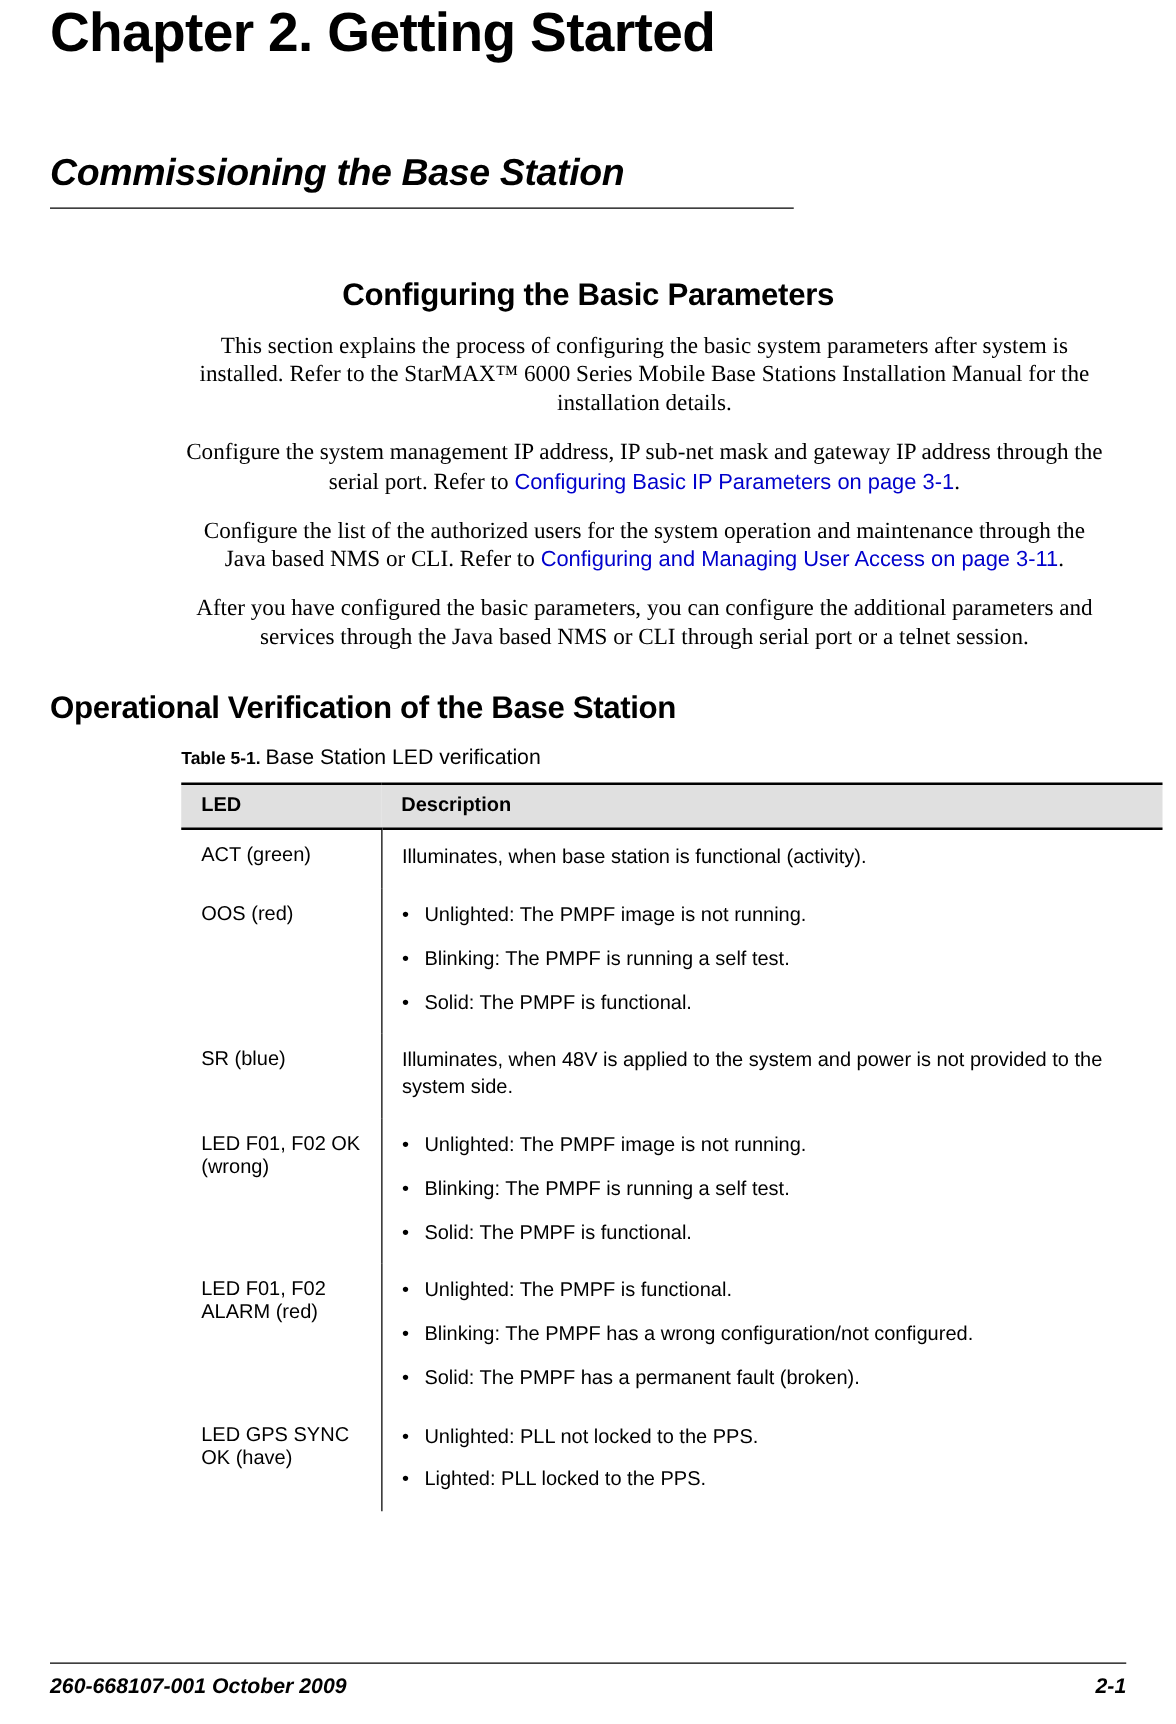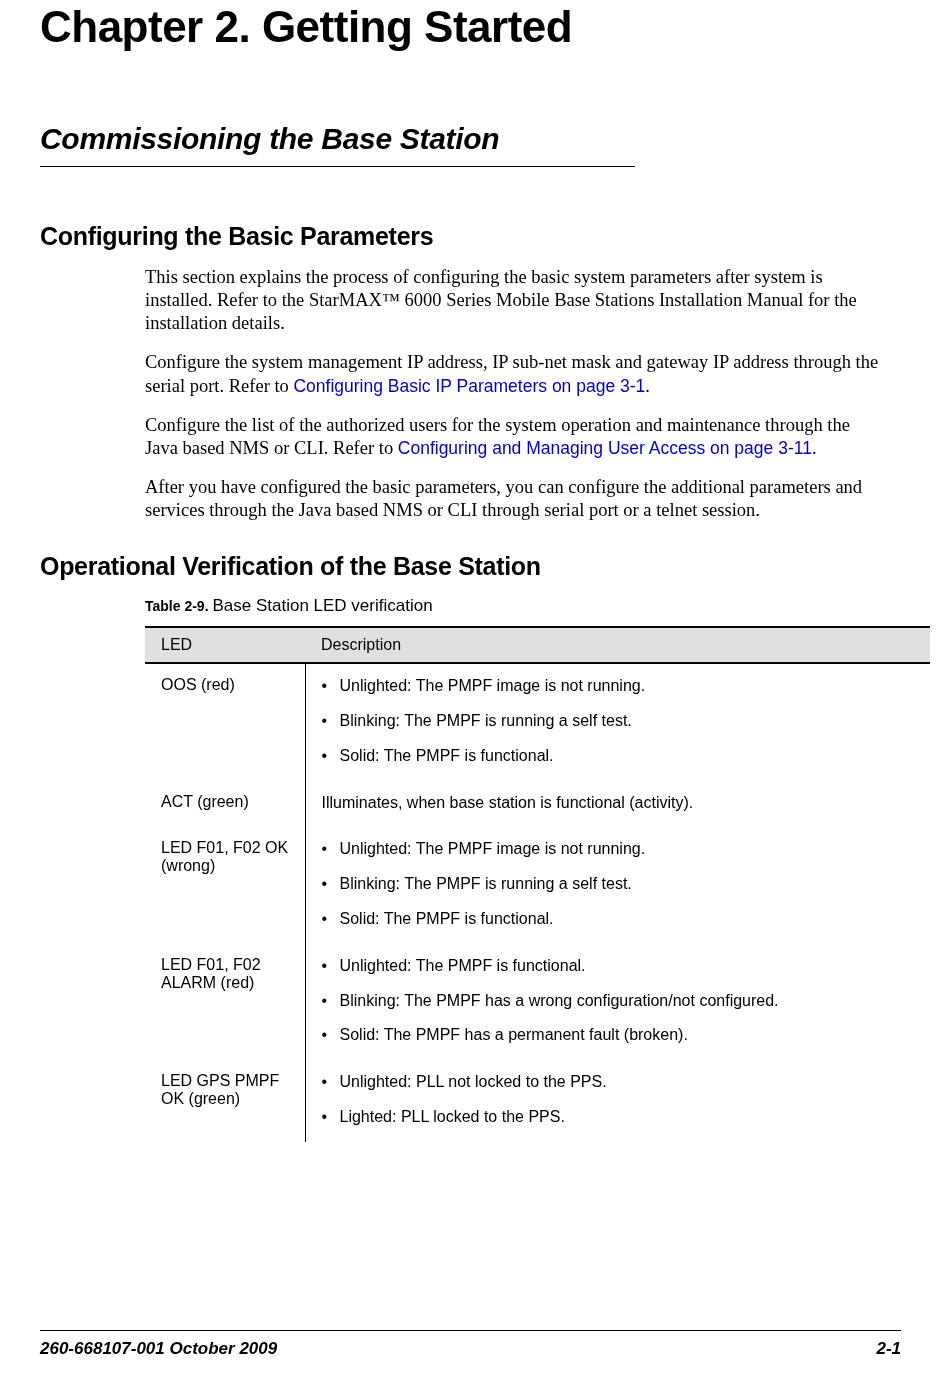--- a/index.html
+++ b/index.html
@@ -72,21 +72,21 @@
       width: 785px;
       font-family: Verdana, Geneva, sans-serif;
       font-size: 16px;
     }
     table.led-table thead th {
       background: #e0e0e0;
       border-top: 2px solid #000;
       border-bottom: 2px solid #000;
       text-align: left;
       padding: 8px 16px;
-      font-weight: normal;
+      font-weight: bold;
     }
     table.led-table th.col-led {
       width: 160px;
     }
     table.led-table tbody td {
       padding: 12px 16px 0 16px;
       vertical-align: top;
     }
     table.led-table tbody td.col-desc {
       border-left: 1px solid #000;
@@ -122,20 +122,21 @@
       display: flex;
       justify-content: space-between;
       font-family: Verdana, Geneva, sans-serif;
       font-size: 17px;
       font-weight: bold;
       font-style: italic;
       gap: 28px;
     }
     .subsection-block {
       margin-bottom: 30px;
+      text-align: center;
     }
   </style>
 </head>
 <body>
 
 <h1 class="chapter-title">Chapter 2. Getting Started</h1>
 
 <h2 class="section-title">Commissioning the Base Station</h2>
 <hr class="section-rule">
 
@@ -151,45 +152,51 @@
   <p class="body-text">
     <span>Configure the list of the authorized users for the system operation and maintenance through the Java based NMS or CLI. Refer to </span><span class="link">Configuring and Managing User Access on page 3-11</span><span>.</span>
   </p>
 
   <p class="body-text">After you have configured the basic parameters, you can configure the additional parameters and services through the Java based NMS or CLI through serial port or a telnet session.</p>
 </div>
 
 <h3 class="subsection-title">Operational Verification of the Base Station</h3>
 
 <div class="table-caption">
-  <span class="caption-label">Table 2-9. </span><span>Base Station LED verification</span>
+  <span class="caption-label">Table 5-1. </span><span>Base Station LED verification</span>
 </div>
 
 <table class="led-table">
   <thead>
     <tr>
       <th class="col-led">LED</th>
       <th>Description</th>
     </tr>
   </thead>
   <tbody id="led-table-body">
   <tr>
+        <td>ACT (green)</td>
+        <td class="col-desc">
+          <div class="plain-desc">Illuminates, when base station is functional (activity).</div>
+        </td>
+      </tr>
+      <tr>
         <td>OOS (red)</td>
         <td class="col-desc">
           <ul class="bullet-list">
             <li>Unlighted: The PMPF image is not running.</li>
             <li>Blinking: The PMPF is running a self test.</li>
             <li>Solid: The PMPF is functional.</li>
           </ul>
         </td>
       </tr>
       <tr>
-        <td>ACT (green)</td>
-        <td class="col-desc">
-          <div class="plain-desc">Illuminates, when base station is functional (activity).</div>
+        <td>SR (blue)</td>
+        <td class="col-desc">
+          <div class="plain-desc">Illuminates, when 48V is applied to the system and power is not provided to the system side.</div>
         </td>
       </tr>
       <tr>
         <td>LED F01, F02 OK (wrong)</td>
         <td class="col-desc">
           <ul class="bullet-list">
             <li>Unlighted: The PMPF image is not running.</li>
             <li>Blinking: The PMPF is running a self test.</li>
             <li>Solid: The PMPF is functional.</li>
           </ul>
@@ -199,21 +206,21 @@
         <td>LED F01, F02 ALARM (red)</td>
         <td class="col-desc">
           <ul class="bullet-list">
             <li>Unlighted: The PMPF is functional.</li>
             <li>Blinking: The PMPF has a wrong configuration/not configured.</li>
             <li>Solid: The PMPF has a permanent fault (broken).</li>
           </ul>
         </td>
       </tr>
       <tr>
-        <td>LED GPS PMPF OK (green)</td>
+        <td>LED GPS SYNC OK (have)</td>
         <td class="col-desc">
           <ul class="bullet-list">
             <li>Unlighted: PLL not locked to the PPS.</li>
             <li>Lighted: PLL locked to the PPS.</li>
           </ul>
         </td>
       </tr>
     </tbody>
 </table>
 

